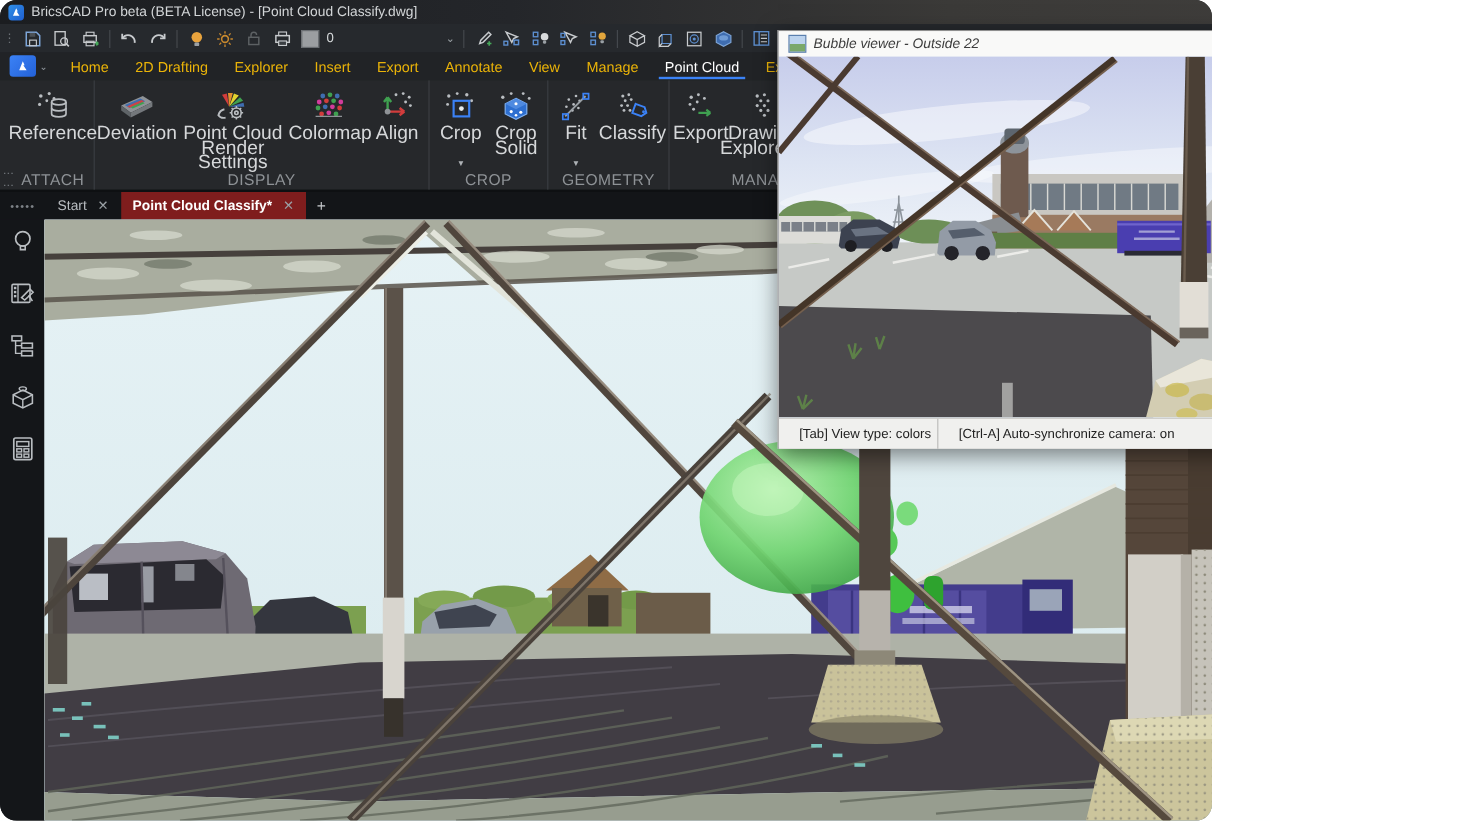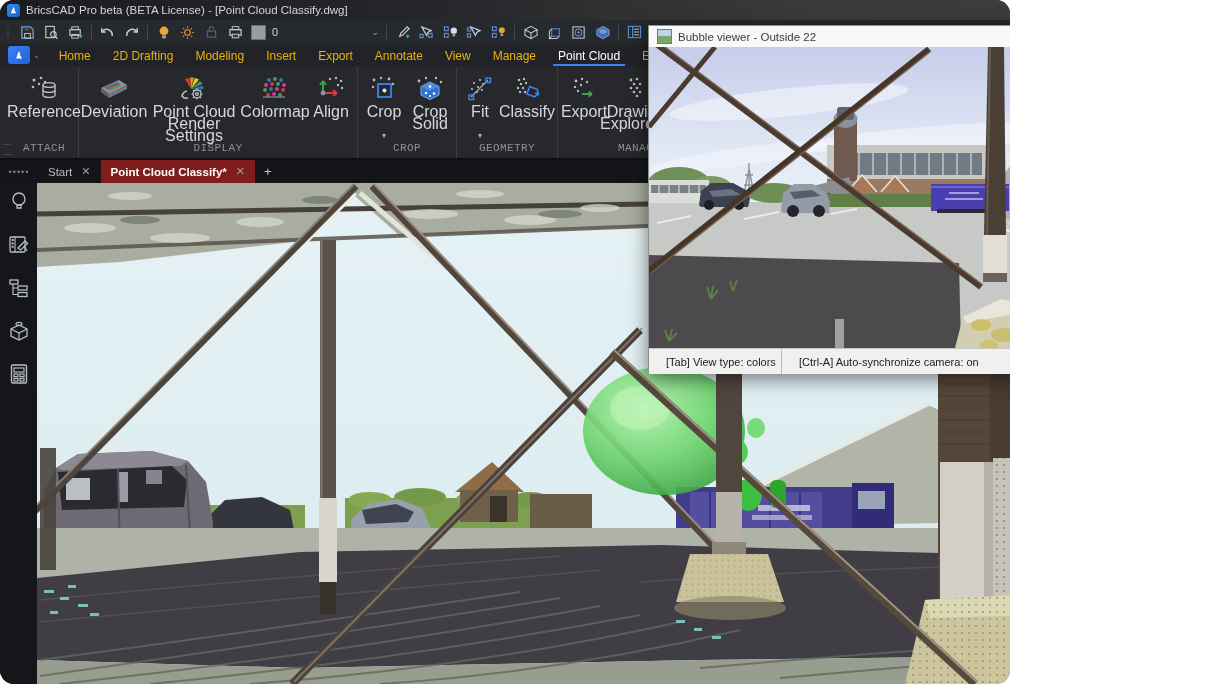--- a/index.html
+++ b/index.html
@@ -29,38 +29,38 @@
   .rtab{display:flex;align-items:center;padding:0 11px;color:#eab308;font-size:12px;position:relative;cursor:default;}
   .rtab.active{color:#ffffff;}
   .rtab.active::after{content:"";position:absolute;left:6px;right:6px;bottom:1px;height:2px;background:#3b82f6;}
   .rbody{display:flex;align-items:stretch;height:91px;padding-left:10px;}
   .rgroup{display:flex;flex-direction:column;border-right:1px solid #3a3e42;padding:0 3px;}
   .rbtns{display:flex;flex:1;}
   .rbtn{display:flex;flex-direction:column;align-items:center;padding-top:5px;color:#d6d8da;}
   .ric{height:34px;display:flex;align-items:center;justify-content:center;}
   .rlabel{font-size:16px;line-height:12px;text-align:center;height:25px;display:flex;flex-direction:column;justify-content:flex-start;}
   .rcaret{height:9px;font-size:8px;color:#aeb2b6;line-height:9px;}
-  .rgroup-label{text-align:center;color:#8e9296;font-size:11px;letter-spacing:.4px;padding:2px 0 4px;font-family:Liberation Mono, monospace;}
+  .rgroup-label{text-align:center;color:#8e9296;font-size:13px;letter-spacing:.4px;padding:2px 0 4px;}
   .rhandle{position:absolute;left:2px;top:96px;color:#6c7176;font-size:9px;letter-spacing:1px;writing-mode:vertical-rl;}
   
   .doctabs{position:absolute;left:0;top:160px;width:1217px;height:23px;background:#131518;display:flex;align-items:stretch;color:#b9bdc1;}
   .dthandle{width:38px;display:flex;align-items:center;justify-content:center;color:#7c8186;font-size:9px;letter-spacing:1px;}
   .dtab{display:flex;align-items:center;gap:9px;padding:0 10px;font-size:11.5px;}
   .dtab.active{color:#ffffff;font-weight:bold;background:#7f1d1d;}
   .dtab .x{font-size:11px;color:#9aa0a5;font-weight:normal;}
   .dtplus{display:flex;align-items:center;padding:0 9px;color:#c6c9cc;font-size:13px;}
   
   .sidebar{position:absolute;left:0;top:183px;width:37px;height:501px;background:#141619;display:flex;flex-direction:column;align-items:center;gap:21px;padding-top:8px;box-sizing:border-box;}
   .si{width:22px;height:22px;display:flex;align-items:center;justify-content:center;}
   
   .viewport{position:absolute;left:37px;top:183px;width:1180px;height:501px;background:#dfeef2;}
   
   .bubble{position:absolute;left:648px;top:25px;width:542px;height:349px;background:#f5f5f4;
     border:1px solid #8f8f8f;box-sizing:border-box;box-shadow:0 5px 18px rgba(0,0,0,.5);display:flex;flex-direction:column;}
-  .btitle{height:21px;background:#f9f9f8;display:flex;align-items:center;font-size:11.5px;color:#3c3c3c;flex:0 0 auto;}
+  .btitle{height:21px;background:#f9f9f8;display:flex;align-items:center;font-size:11.5px;color:#3c3c3c;flex:0 0 auto;font-style:italic;}
   .bico{width:13px;height:13px;margin:0 6px 0 8px;border:1px solid #5a7fae;background:linear-gradient(180deg,#bcd3ee 50%,#7aa86a 50%);flex:0 0 auto;}
   .bctrls{margin-left:auto;display:flex;height:100%;}
   .bctrl{width:40px;display:flex;align-items:center;justify-content:center;color:#555;font-size:11px;}
   .bphoto{height:301px;position:relative;flex:0 0 auto;overflow:hidden;background:#dfe7f4;}
   .bstatus{height:25px;background:#f0f0ee;border-top:1px solid #c6c6c4;display:flex;font-size:11px;color:#222;flex:0 0 auto;}
   .bseg{display:flex;align-items:center;padding-left:17px;border-right:1px solid #bdbdbb;box-sizing:border-box;}
   .bgrip{margin-left:auto;align-self:flex-end;padding:0 3px 2px 0;color:#9a9a98;font-size:9px;letter-spacing:1px;}
 </style>
 </head>
 <body>
@@ -233,21 +233,21 @@
   <div class="ribbon">
     <div class="rtabs">
       <span class="rapp">
         <svg width="10" height="10" viewBox="0 0 10 10">
             <path d="M2 8.5 L5 1 L6.5 4.4 L5.4 4.4 L8.2 8.5 Z" fill="#fff"></path>
           </svg>
       </span>
       <span class="rapp-chev">⌄</span>
       <span class="rtab">Home</span>
       <span class="rtab">2D Drafting</span>
-      <span class="rtab">Modeling</span>
+      <span class="rtab">Explorer</span>
       <span class="rtab">Insert</span>
       <span class="rtab">Export</span>
       <span class="rtab">Annotate</span>
       <span class="rtab">View</span>
       <span class="rtab">Manage</span>
       <span class="rtab active">Point Cloud</span>
       <span class="rtab">ExpressTools</span>
       <span class="rtab">Al</span>
     </div>
     <div class="rhandle">⋮⋮</div>

